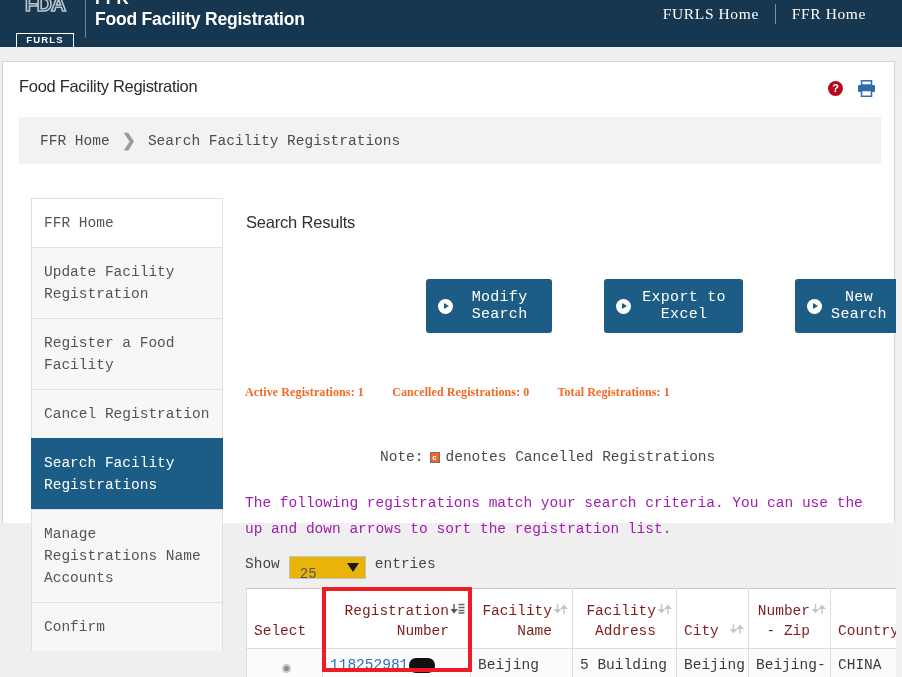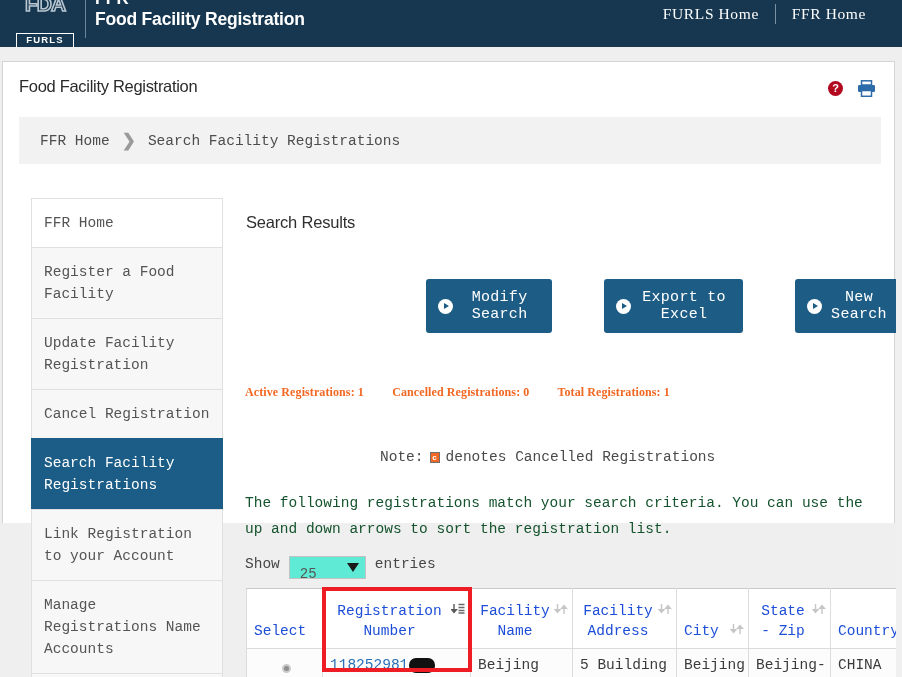--- a/index.html
+++ b/index.html
@@ -242,36 +242,36 @@
     font-weight: bold;
     line-height: 10px;
     text-align: center;
   }
 
   #intro-text {
     position: absolute; left: 245px; top: 443px;
     width: 630px;
     font-family: "Liberation Mono", monospace;
     font-size: 14.5px;
-    color: #14532d;
+    color: #a21caf;
     line-height: 26px;
   }
 
   
   #show-entries {
     position: absolute; left: 245px; top: 509px;
     display: flex; align-items: flex-start; gap: 9px;
     font-family: "Liberation Mono", monospace;
     font-size: 14.5px;
     color: #474747;
   }
   #entries-select {
     width: 77px; height: 23px;
     border: 1px solid #c2c2c2;
-    background: #5eead4;
+    background: #eab308;
     display: flex; align-items: center;
     justify-content: space-between;
     padding: 0 6px 0 10px;
     cursor: pointer;
   }
   #entries-value {
     font-family: "Liberation Mono", monospace;
     font-size: 14px;
     color: #555555;
     position: relative; top: 6px;
@@ -290,22 +290,22 @@
     border-collapse: collapse;
     table-layout: fixed;
     font-family: "Liberation Mono", monospace;
   }
   #results-table th {
     border: 1px solid #dcdcdc;
     border-top: 1px solid #c9c9c9;
     background: #ffffff;
     font-weight: normal;
     font-size: 14.5px;
-    color: #1d4ed8;
-    text-align: center;
+    color: #7f1d1d;
+    text-align: right;
     vertical-align: bottom;
     padding: 12px 4px 7px 7px;
     line-height: 20px;
     height: 50px;
     cursor: pointer;
   }
   #results-table td {
     border: 1px solid #dcdcdc;
     background: #fcfcfc;
     font-size: 14.5px;
@@ -397,25 +397,24 @@
   </div>
 
   <div id="breadcrumb">
     <a class="crumb-link">FFR Home</a>
     <span class="crumb-sep">❯</span>
     <span class="crumb-current">Search Facility Registrations</span>
   </div>
 
   <nav id="sidebar">
     <div class="side-item first">FFR Home</div>
+    <div class="side-item">Update Facility Registration</div>
     <div class="side-item">Register a Food Facility</div>
-    <div class="side-item">Update Facility Registration</div>
     <div class="side-item">Cancel Registration</div>
     <div class="side-item active">Search Facility Registrations</div>
-    <div class="side-item">Link Registration to your Account</div>
     <div class="side-item">Manage Registrations Name Accounts</div>
     <div class="side-item">Confirm</div>
   </nav>
 
   <div id="results-heading">Search Results</div>
 
   <div id="button-row">
     <button class="action-btn">
       <span class="btn-arrow-icon"></span>
       <span>Modify Search</span>
@@ -506,21 +505,21 @@
           <div class="th-inner">
             <span>City</span>
             <svg class="sort-icon" width="14" height="14" viewBox="0 0 14 14">
               <path d="M3.5 2 L3.5 10 M1.1 7.6 L3.5 10.4 L5.9 7.6 Z" stroke="#c6c6c6" stroke-width="1.4" fill="#c6c6c6"></path>
               <path d="M10 12 L10 4 M7.6 6.4 L10 3.6 L12.4 6.4 Z" stroke="#c6c6c6" stroke-width="1.4" fill="#c6c6c6"></path>
             </svg>
           </div>
         </th>
         <th>
           <div class="th-inner">
-            <span>State - Zip</span>
+            <span>Number - Zip</span>
             <svg class="sort-icon" width="14" height="14" viewBox="0 0 14 14">
               <path d="M3.5 2 L3.5 10 M1.1 7.6 L3.5 10.4 L5.9 7.6 Z" stroke="#c6c6c6" stroke-width="1.4" fill="#c6c6c6"></path>
               <path d="M10 12 L10 4 M7.6 6.4 L10 3.6 L12.4 6.4 Z" stroke="#c6c6c6" stroke-width="1.4" fill="#c6c6c6"></path>
             </svg>
           </div>
         </th>
         <th>
           <div class="th-inner">
             <span>Country</span>
           </div>

